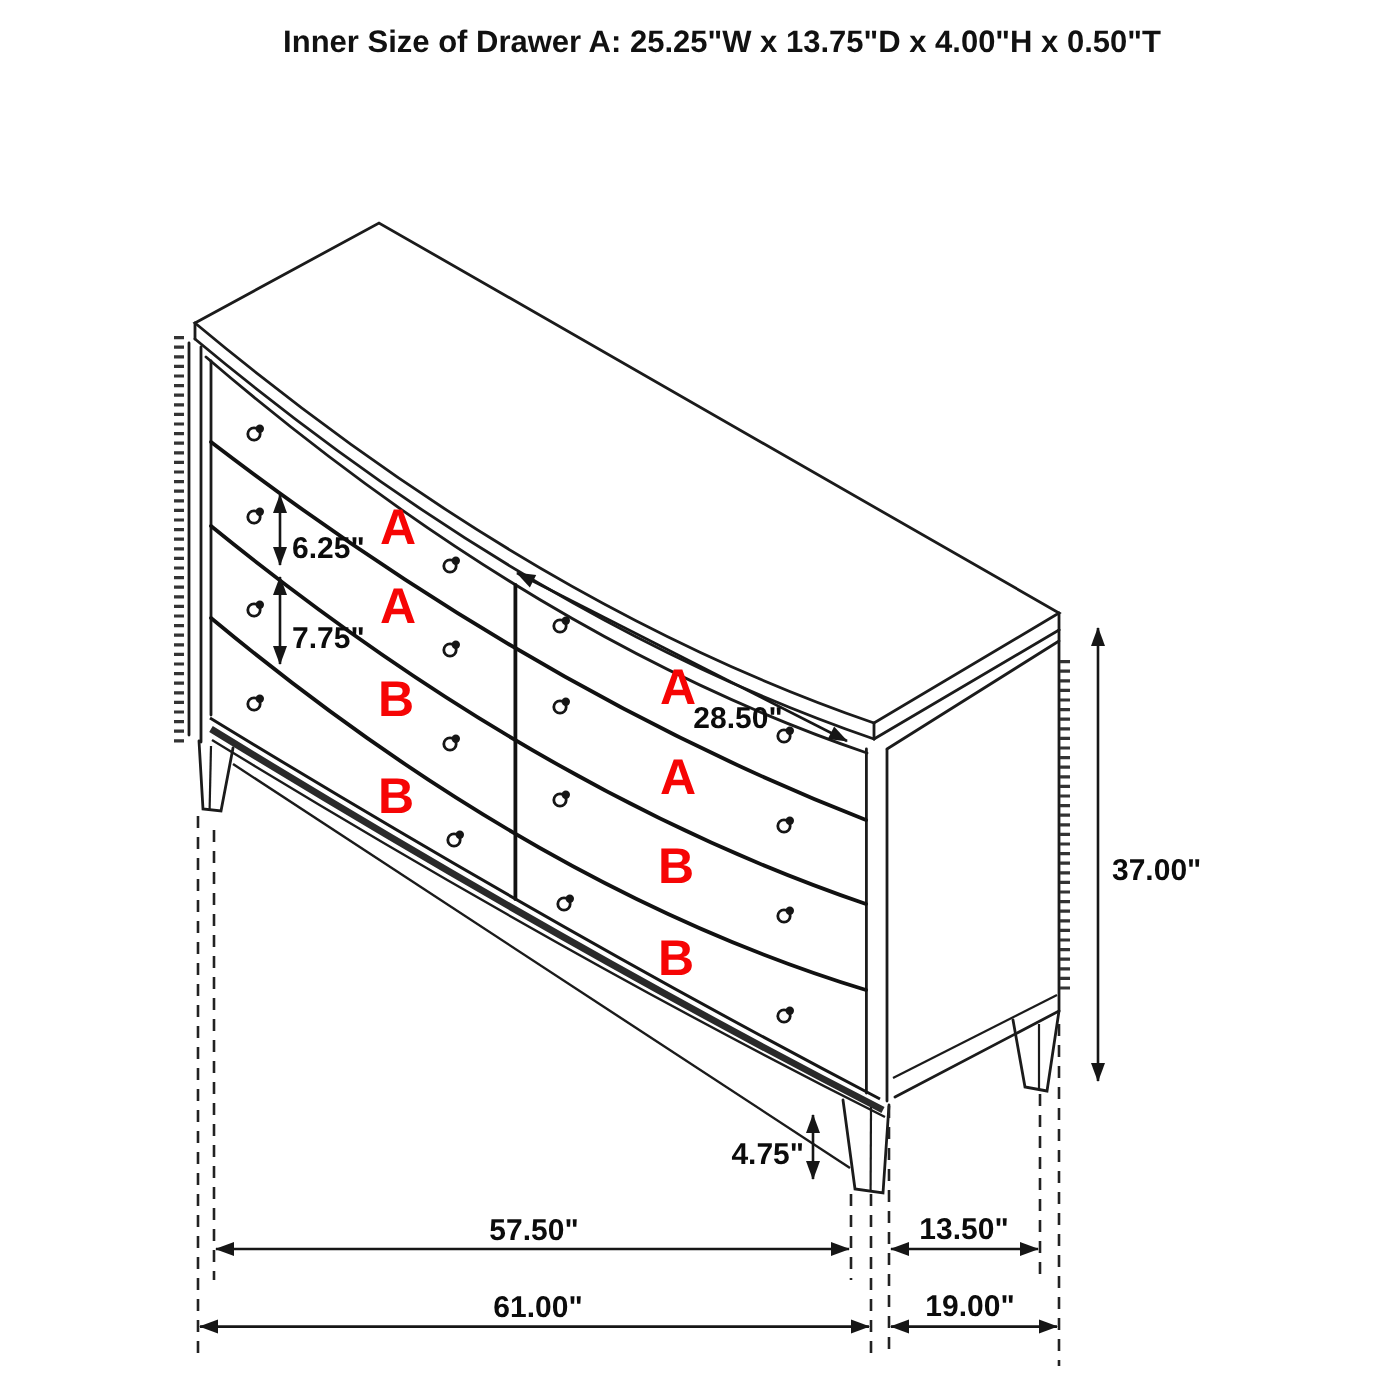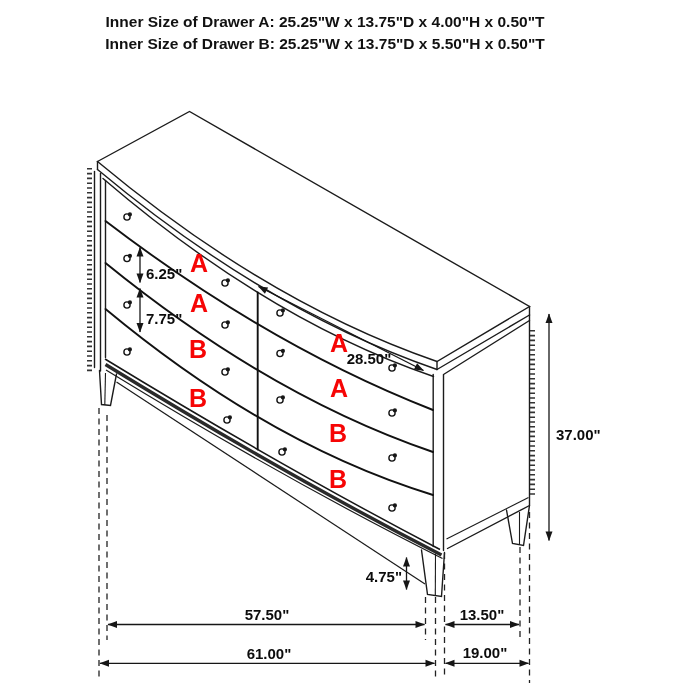--- a/index.html
+++ b/index.html
@@ -1,19 +1,19 @@
 <!DOCTYPE html>
 <html><head>
 <meta charset="utf-8">
 <style>
   html,body{margin:0;padding:0;background:#ffffff;}
   .stage{position:relative;width:700px;height:700px;background:#ffffff;overflow:hidden;
          font-family:"Liberation Sans",sans-serif;}
   .hdr{position:absolute;top:11px;left:0;width:650px;text-align:center;
-       font-weight:bold;font-size:15.5px;line-height:22px;color:#111;}
+       font-weight:bold;font-size:15.5px;line-height:22px;color:#111;padding-left:36px;}
   svg{position:absolute;left:0;top:0;}
   .ln{fill:none;stroke:#1b1b1b;stroke-width:1.4;stroke-linecap:round;}
   .thin{fill:none;stroke:#1b1b1b;stroke-width:1.1;}
   .dline{fill:none;stroke:#111;stroke-width:1.9;stroke-linecap:round;}
   .railtop{fill:none;stroke:#161616;stroke-width:1.5;}
   .railthick{fill:none;stroke:#2a2a2a;stroke-width:3.4;}
   .skirt{fill:none;stroke:#1b1b1b;stroke-width:1.2;}
   .dash{fill:none;stroke:#222;stroke-width:1.3;stroke-dasharray:6 4.5;}
   .hatch{fill:none;stroke:#333;stroke-width:5;stroke-dasharray:1.6 3.2;}
   .dim{fill:none;stroke:#161616;stroke-width:1.3;
@@ -22,21 +22,20 @@
   .redletter{font-weight:bold;font-size:25px;fill:#f60505;text-anchor:middle;}
   .top-fill{fill:#ffffff;stroke:#1b1b1b;stroke-width:1.4;}
 </style>
 </head>
 <body>
 
 <div class="stage">
 
   <div class="hdr">
     <div>Inner Size of Drawer A: 25.25"W x 13.75"D x 4.00"H x 0.50"T</div>
-    <div>Inner Size of Drawer B: 25.25"W x 13.75"D x 5.50"H x 0.50"T</div>
   </div>
 
   <svg width="700" height="700" viewBox="0 0 700 700">
     <defs>
       <marker id="ah" markerUnits="userSpaceOnUse" markerWidth="11" markerHeight="9" refX="9.5" refY="4" orient="auto-start-reverse">
         <path d="M0.5,0.5 L10,4 L0.5,7.5 Z" fill="#161616"></path>
       </marker>
       <g id="knob">
         <circle r="3.1" fill="#ffffff" stroke="#161616" stroke-width="1.4"></circle>
         <circle cx="2.9" cy="-2.6" r="2.1" fill="#161616"></circle>

